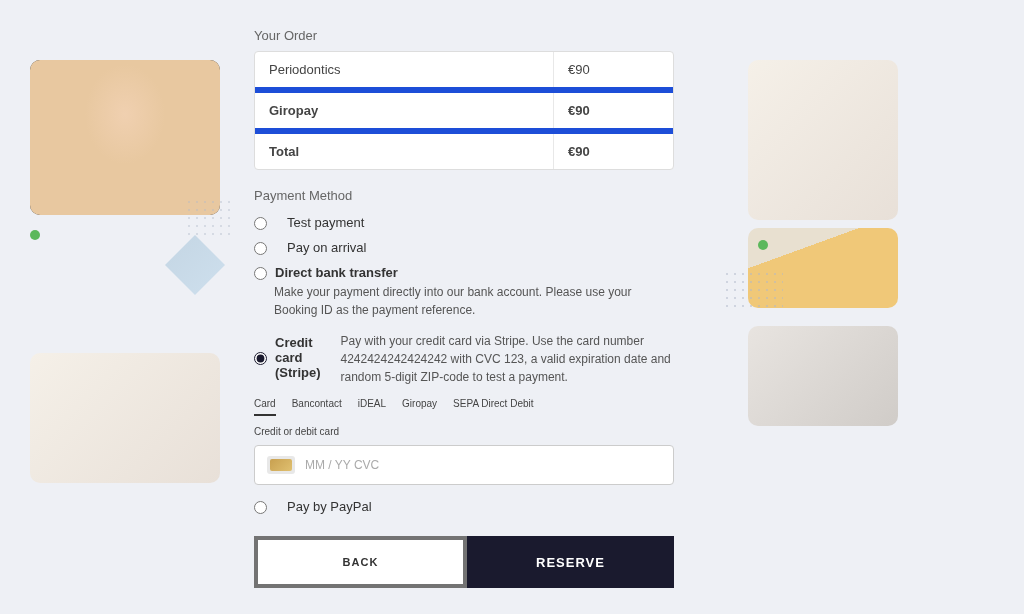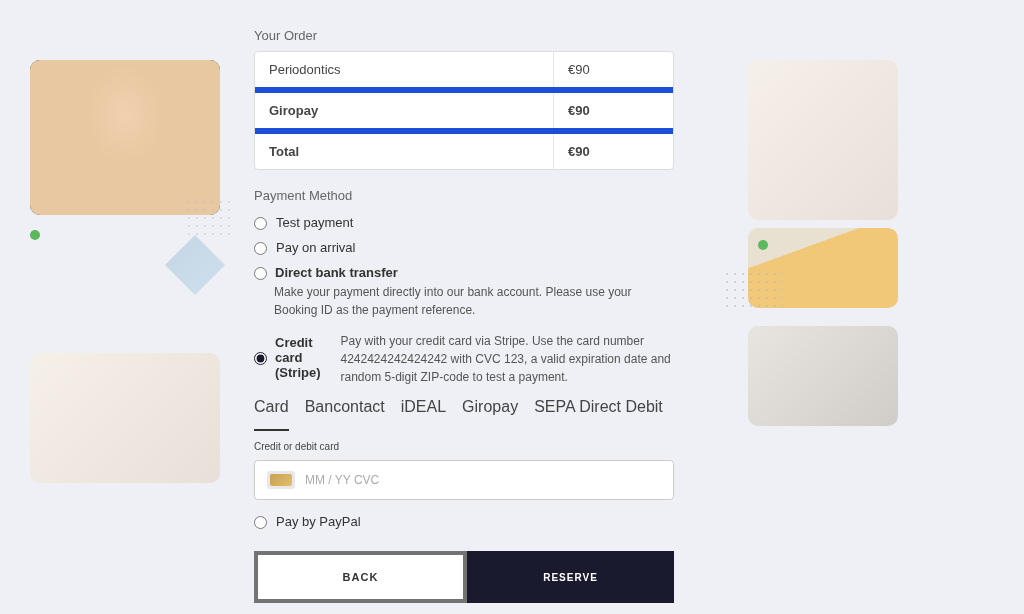--- a/index.html
+++ b/index.html
@@ -150,21 +150,21 @@
     .payment-method-title {
       font-size: 13px;
       color: #666;
       margin-bottom: 12px;
     }
 
     .radio-option {
       display: flex;
       align-items: flex-start;
       margin-bottom: 10px;
-      gap: 9px;
+      gap: 20px;
     }
     .radio-option input[type="radio"] {
       margin-top: 2px;
       flex-shrink: 0;
       accent-color: #1a1a2e;
     }
     .radio-label {
       font-size: 13px;
     }
     .radio-label.bold {
@@ -178,24 +178,24 @@
     }
 
     
     .payment-tabs {
       display: flex;
       gap: 16px;
       margin: 12px 0 10px 0;
       border-bottom: none;
     }
     .payment-tab {
-      font-size: 16px;
+      font-size: 10px;
       color: #444;
       cursor: pointer;
-      padding-bottom: 13px;
+      padding-bottom: 5px;
       text-decoration: none;
     }
     .payment-tab.active {
       border-bottom: 2px solid #333;
       font-weight: 500;
     }
 
     .credit-card-label {
       font-size: 10px;
       color: #444;
@@ -266,21 +266,21 @@
       letter-spacing: 1px;
       text-transform: uppercase;
       cursor: pointer;
       color: #333;
     }
     .btn-reserve {
       flex: 1;
       padding: 16px;
       background: #1a1a2e;
       border: 1px solid #1a1a2e;
-      font-size: 10px;
+      font-size: 13px;
       font-weight: 600;
       letter-spacing: 1px;
       text-transform: uppercase;
       cursor: pointer;
       color: #fff;
     }
 
     
     .img-business-woman {
       width: 100%;

